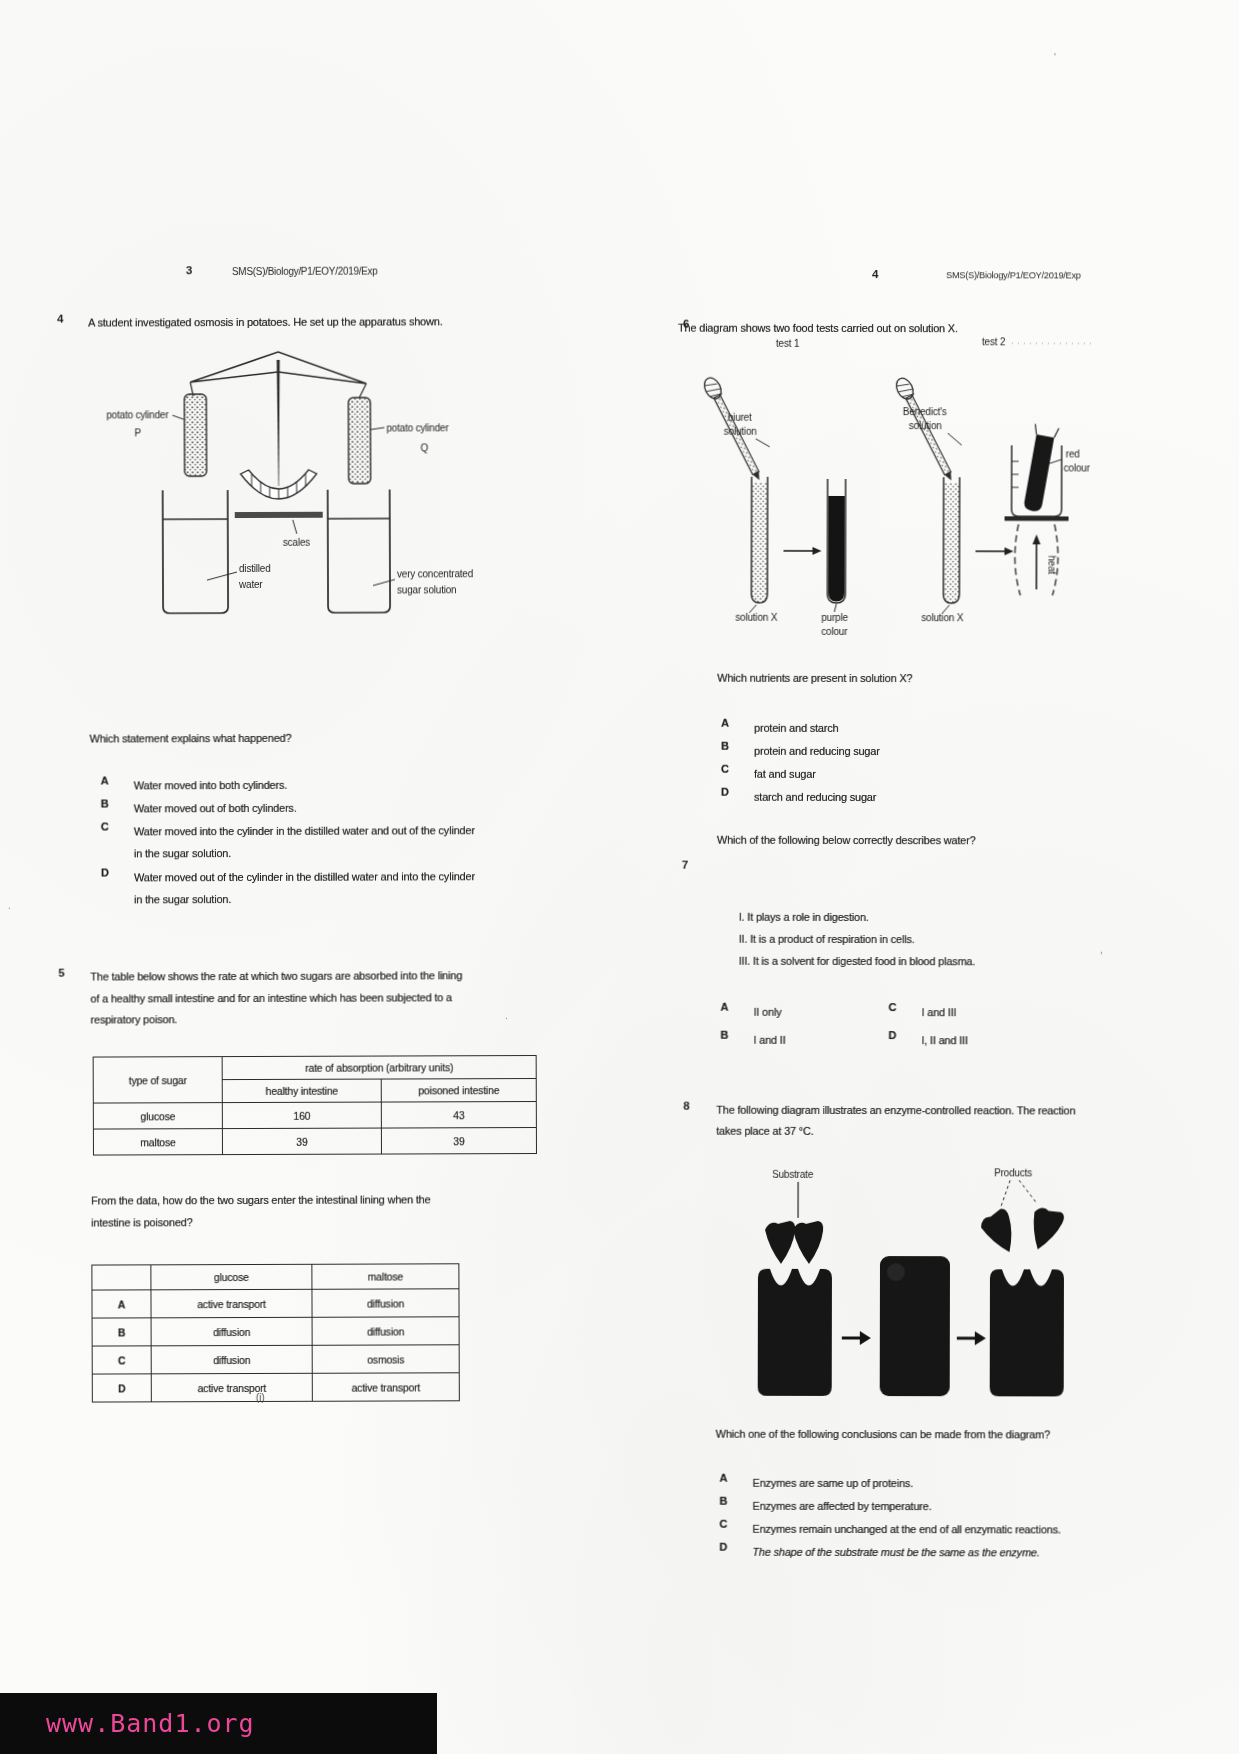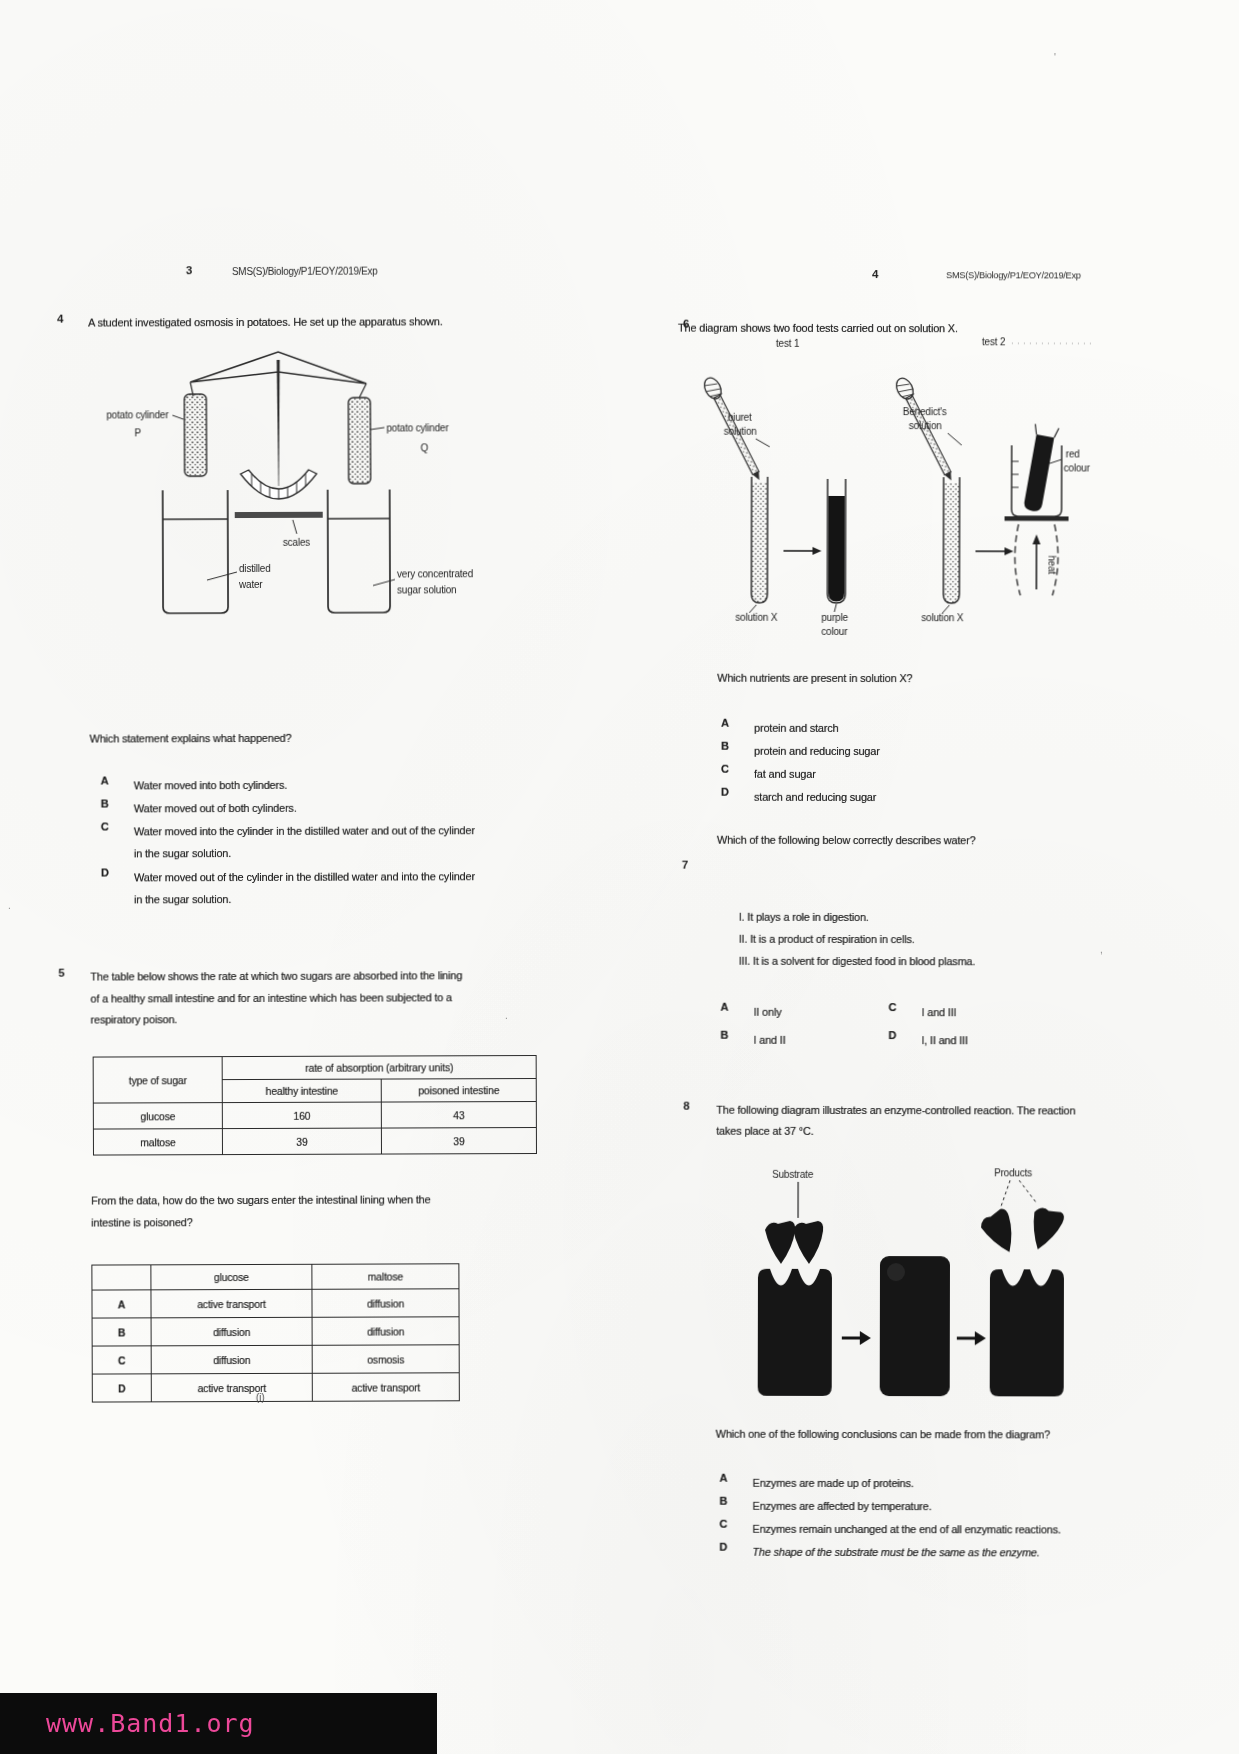--- a/index.html
+++ b/index.html
@@ -306,21 +306,21 @@
       <path transform="translate(290,48) rotate(20 16 21)" d="M1,8 Q6,-2 14,2 L26,-1 Q32,0 31,9 Q29,25 17,42 Q5,26 1,8 Z" fill="#181818"></path>
       <text x="256" y="16">Products</text>
       <path d="M272,20 L263,46" stroke="#232323" stroke-width="1" stroke-dasharray="3,3"></path>
       <path d="M281,20 L298,42" stroke="#232323" stroke-width="1" stroke-dasharray="3,3"></path>
     </svg>
 
     <div class="abs t" style="left:718px;top:1424px;width:400px;">Which one of the following conclusions can be made from the diagram?</div>
 
     <div class="opt" style="left:722px;top:1472px;">
       <span class="letter">A</span>
-      <span class="otext" style="width:360px;">Enzymes are made up of proteins.</span>
+      <span class="otext" style="width:360px;">Enzymes are same up of proteins.</span>
     </div>
     <div class="opt" style="left:722px;top:1495px;">
       <span class="letter">B</span>
       <span class="otext" style="width:360px;">Enzymes are affected by temperature.</span>
     </div>
     <div class="opt" style="left:722px;top:1518px;">
       <span class="letter">C</span>
       <span class="otext" style="width:360px;">Enzymes remain unchanged at the end of all enzymatic reactions.</span>
     </div>
     <div class="opt" style="left:722px;top:1541px;">

